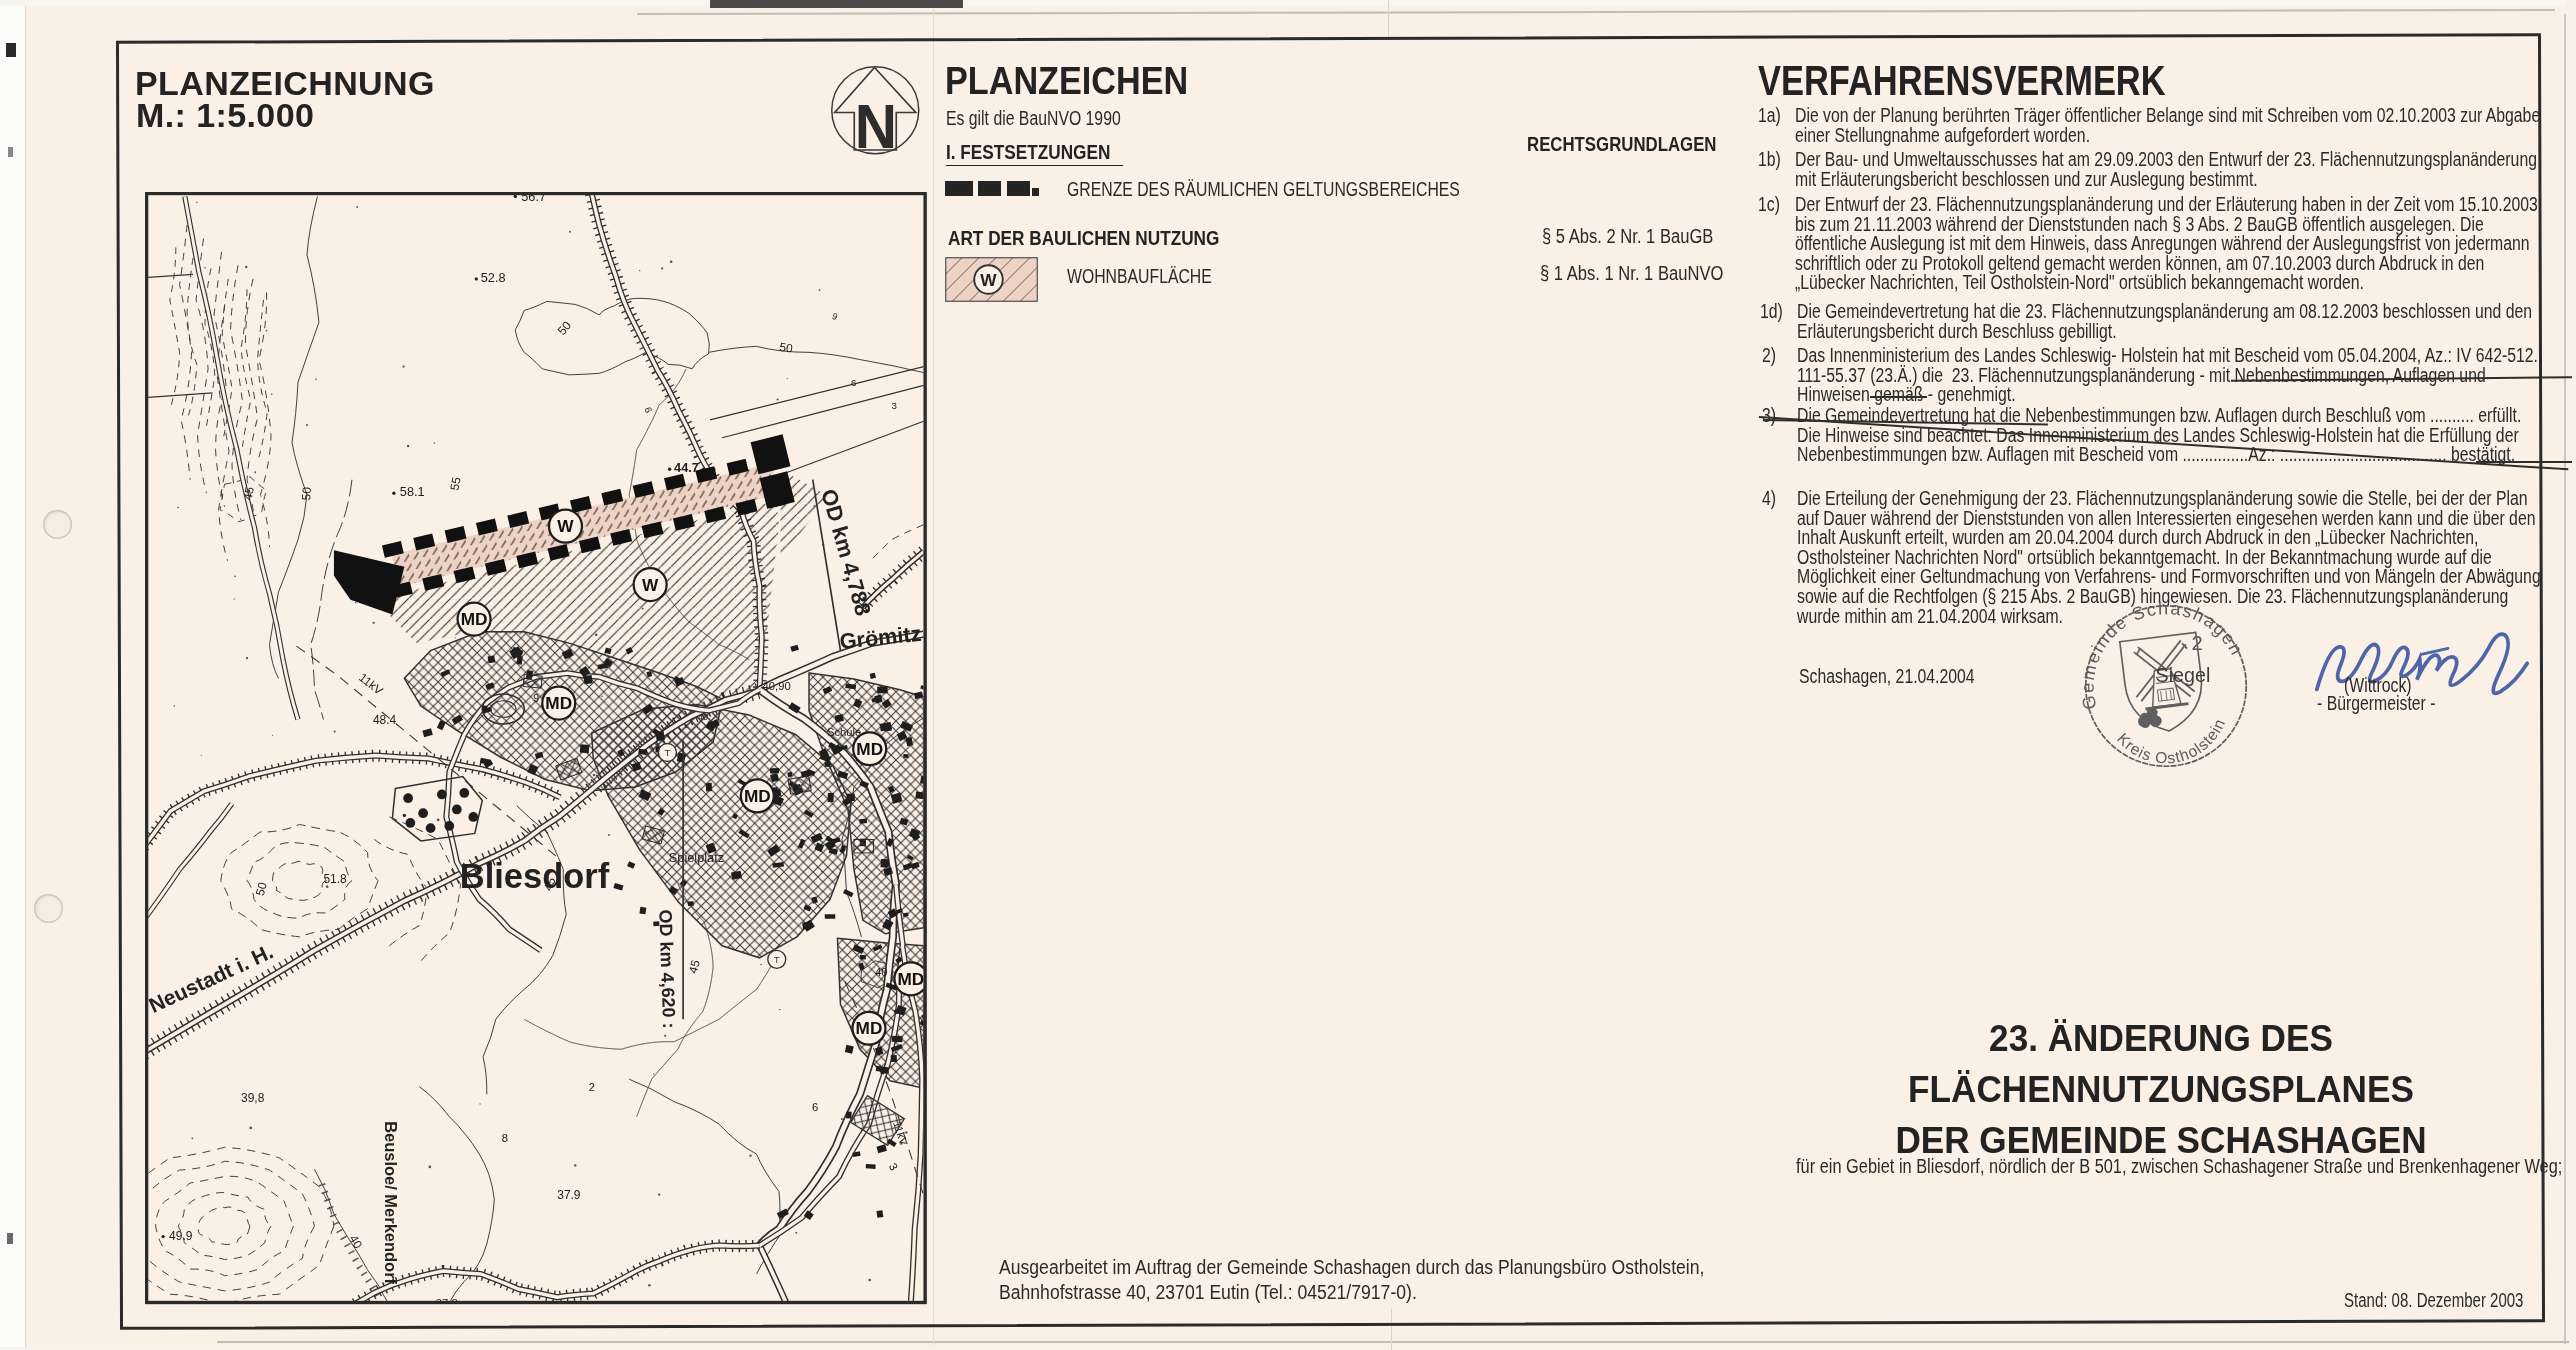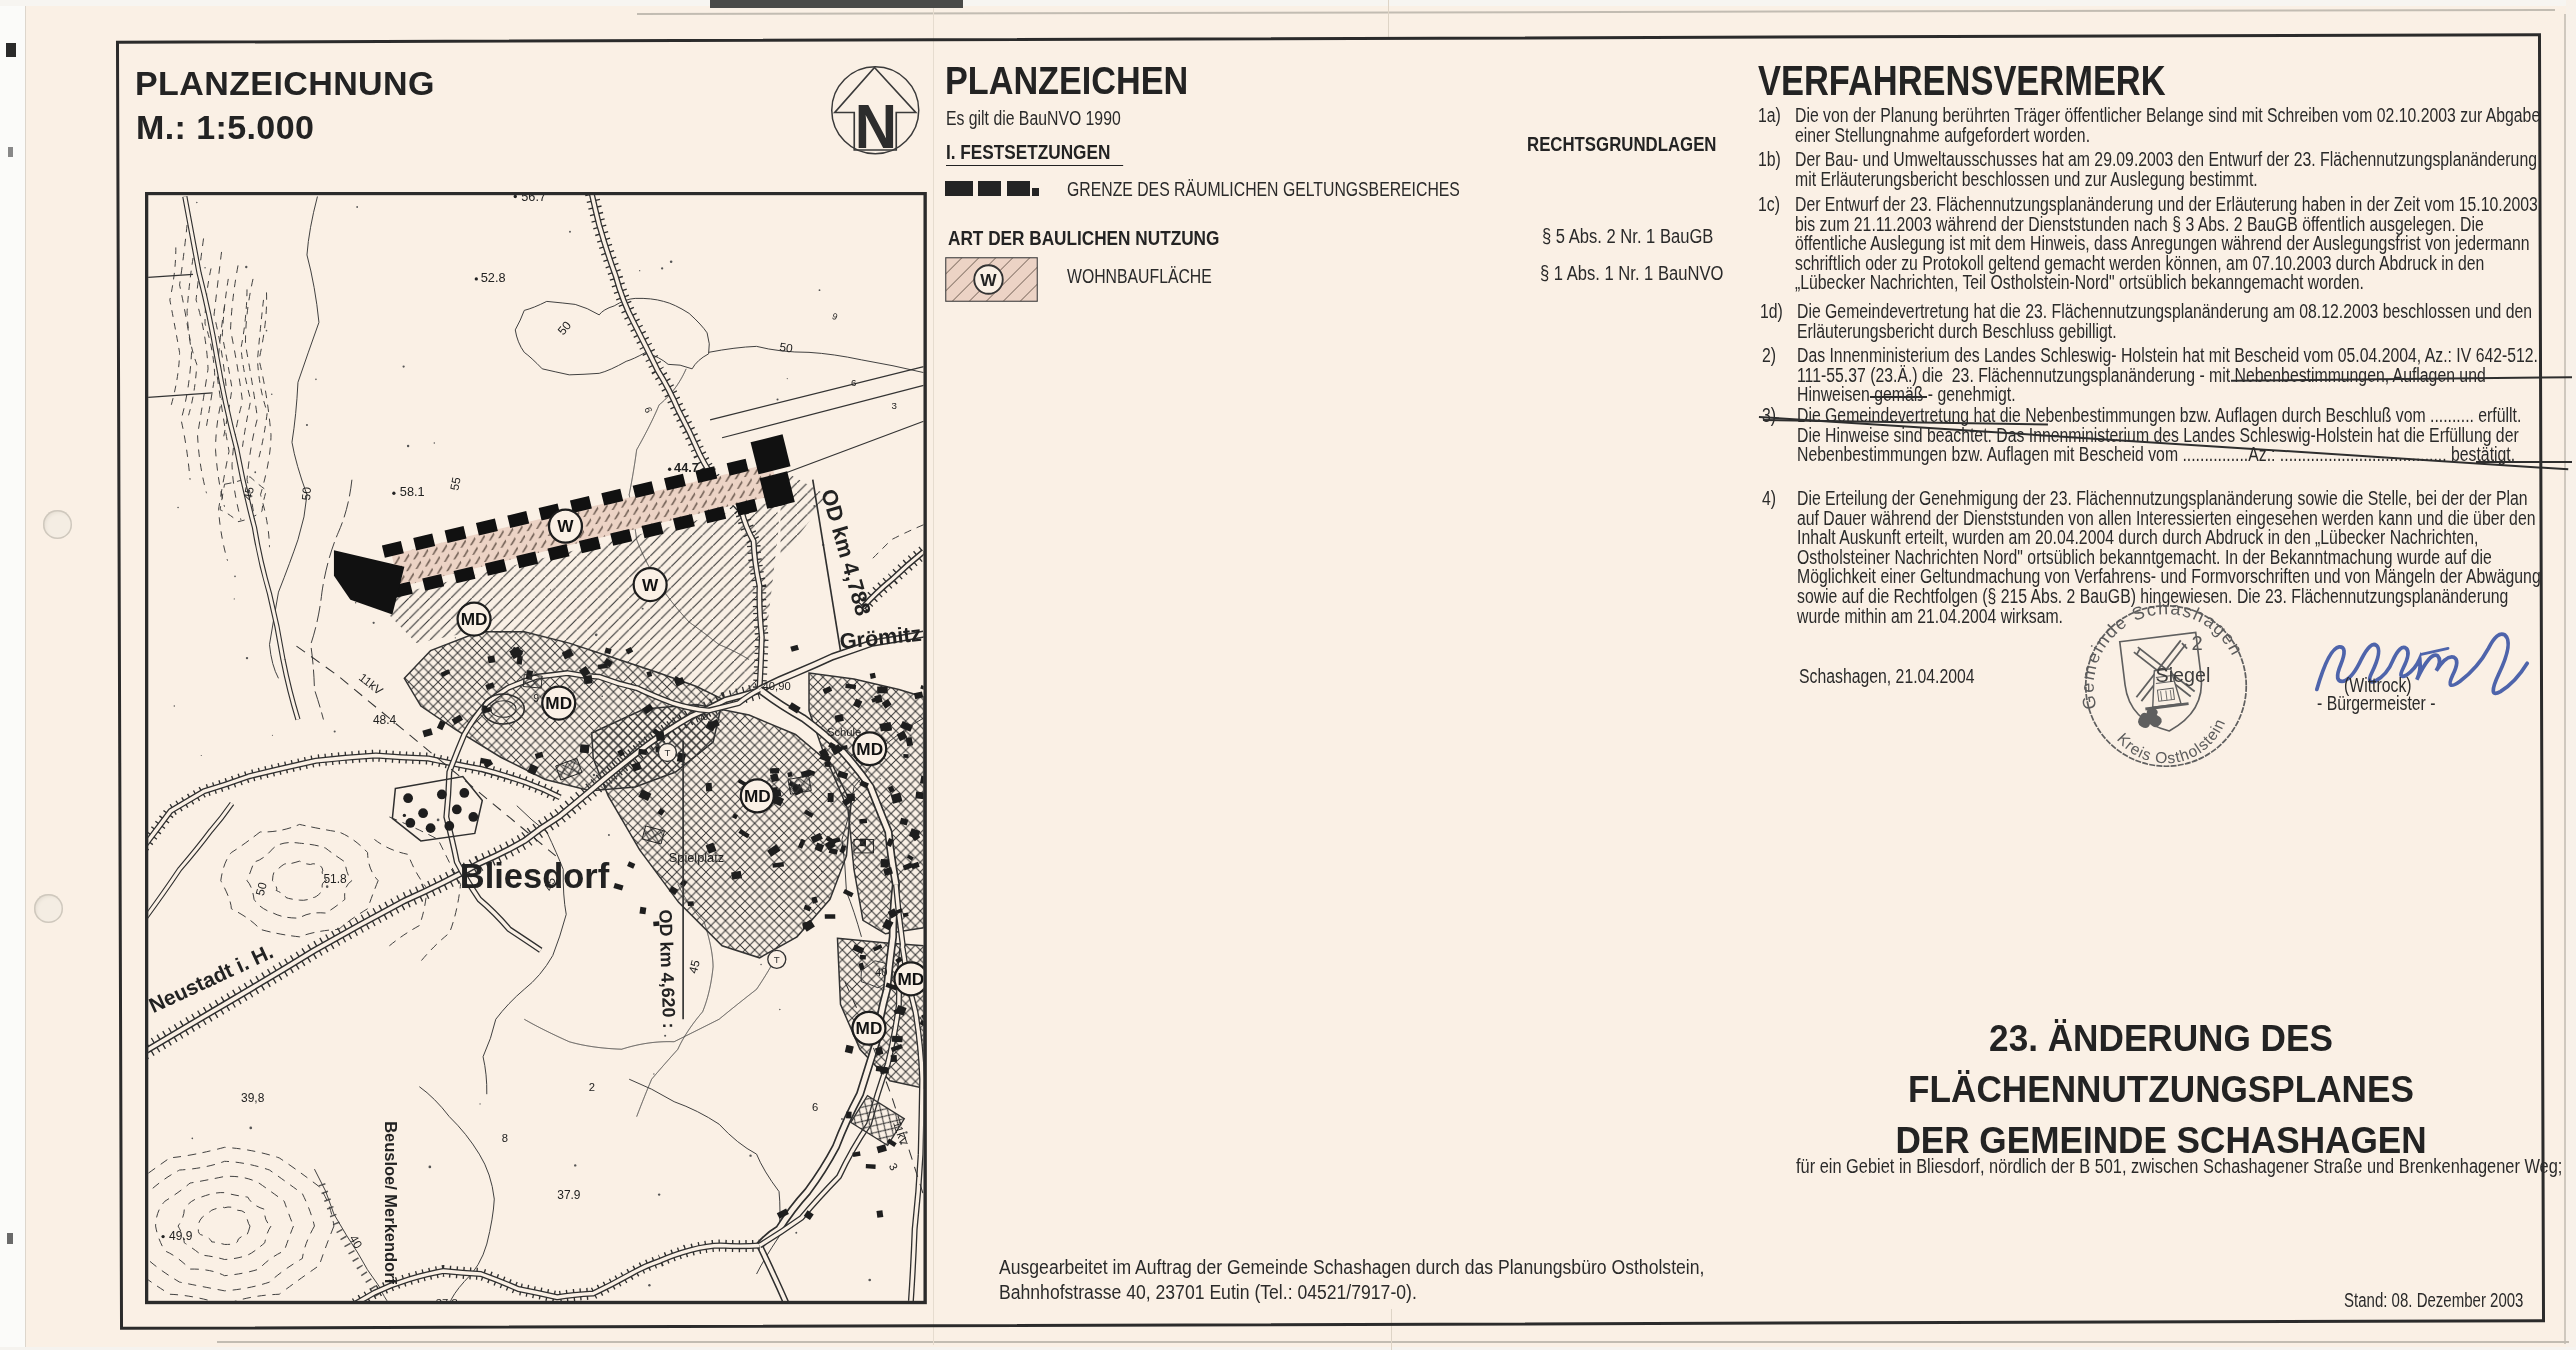--- a/index.html
+++ b/index.html
@@ -36,21 +36,21 @@
 
 <div class="abs" style="left:6.7px;top:1233px;width:6px;height:10.5px;background:#6a6a6a;"></div>
 
 <div class="abs" style="left:1388px;top:0;width:0.7px;height:39px;background:#ded4c6;"></div>
 <div class="abs" style="left:1391px;top:1309px;width:0.7px;height:41px;background:#ded4c6;"></div>
 
 <div class="abs" style="left:118px;top:37px;width:2419px;height:1283px;border:3.7px solid #2b2b2b;transform:rotate(-0.18deg);"></div>
 
 <div class="abs b" style="left:135px;top:64px;font-size:34px;letter-spacing:0.4px;">PLANZEICHNUNG</div>
 
-<div class="abs b" style="left:136px;top:108px;font-size:34px;letter-spacing:0.4px;">M.: 1:5.000</div>
+<div class="abs b" style="left:136px;top:96px;font-size:34px;letter-spacing:0.4px;">M.: 1:5.000</div>
 
 <svg class="abs" style="left:828px;top:63px;" width="96" height="96" viewBox="0 0 128 128">
 <circle cx="63" cy="63" r="58" fill="none" stroke="#3a3a3a" stroke-width="2"></circle>
 <path d="M 62 6 L 117 66 L 91 66 L 91 116 L 35 116 L 35 66 L 9 66 Z" fill="none" stroke="#3a3a3a" stroke-width="2.2"></path>
 <text x="64" y="113" font-size="84" font-weight="bold" text-anchor="middle" font-family="Liberation Sans,sans-serif" fill="#2d2d2d" transform="scale(0.93,1)" transform-origin="64 80">N</text>
 </svg>
 
 <svg class="abs" style="left:145px;top:192px;" width="784" height="1115" viewBox="194 256 1046 1488">
 <defs>
 <pattern id="xh" width="13" height="13" patternUnits="userSpaceOnUse">

